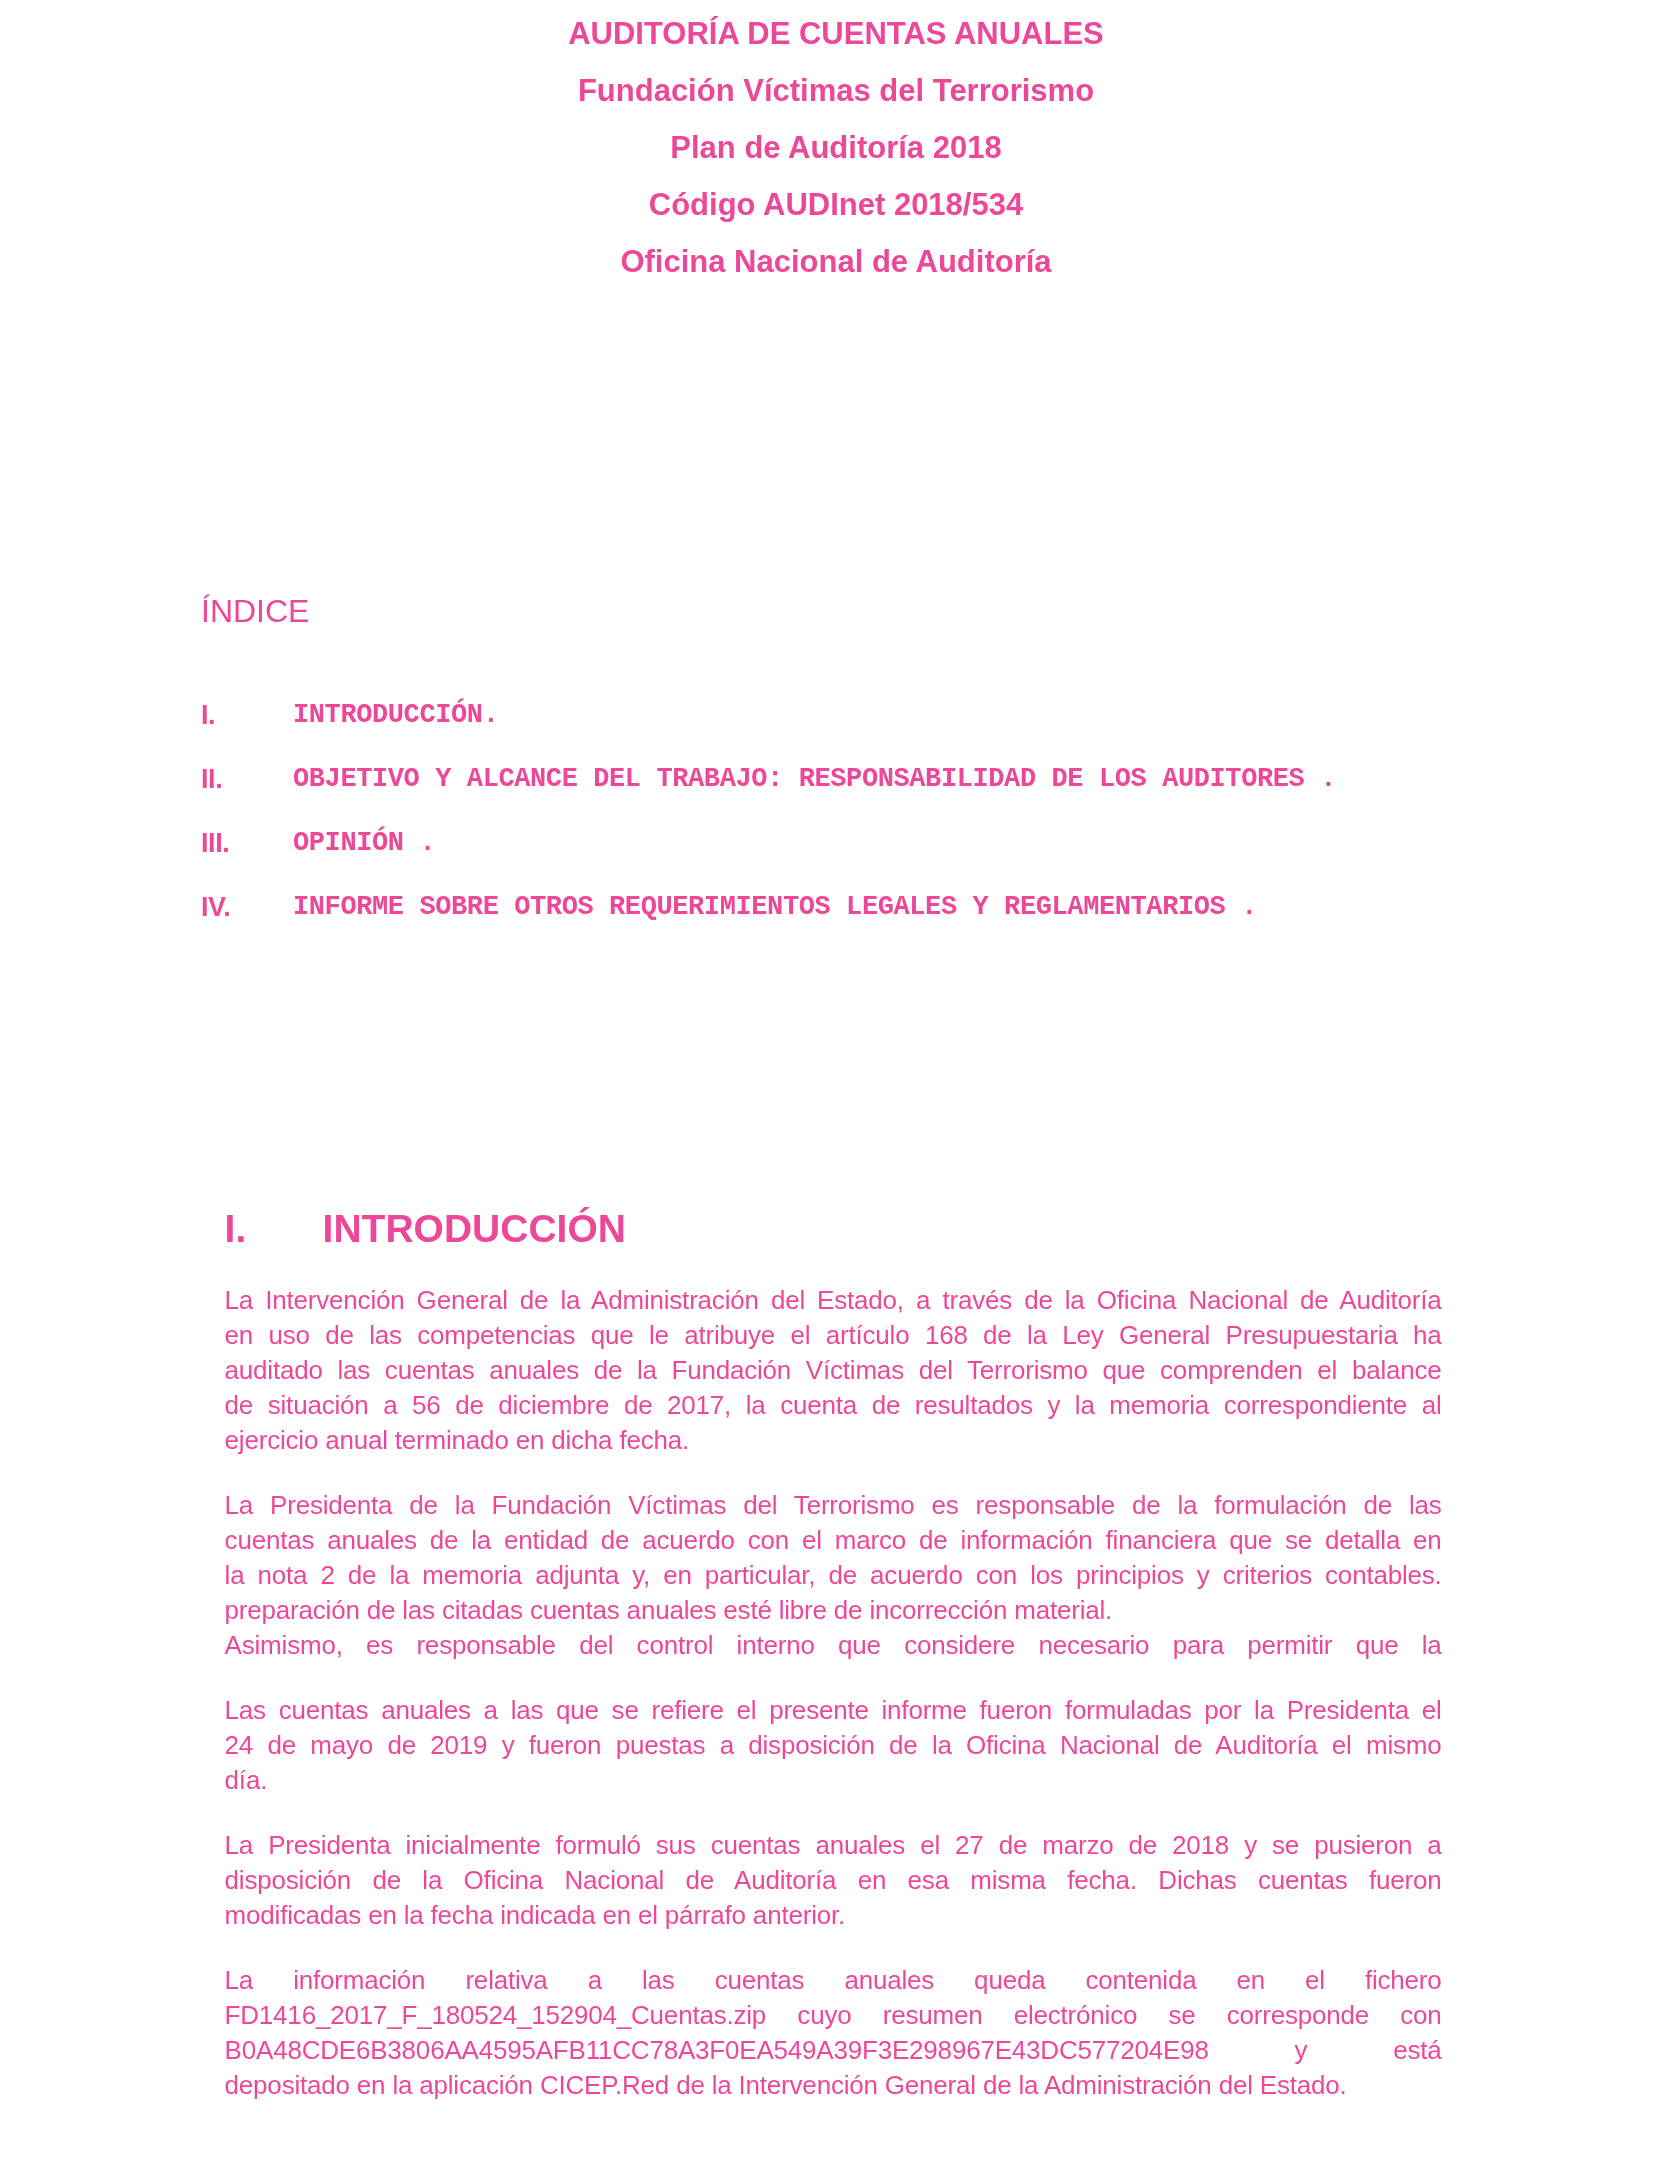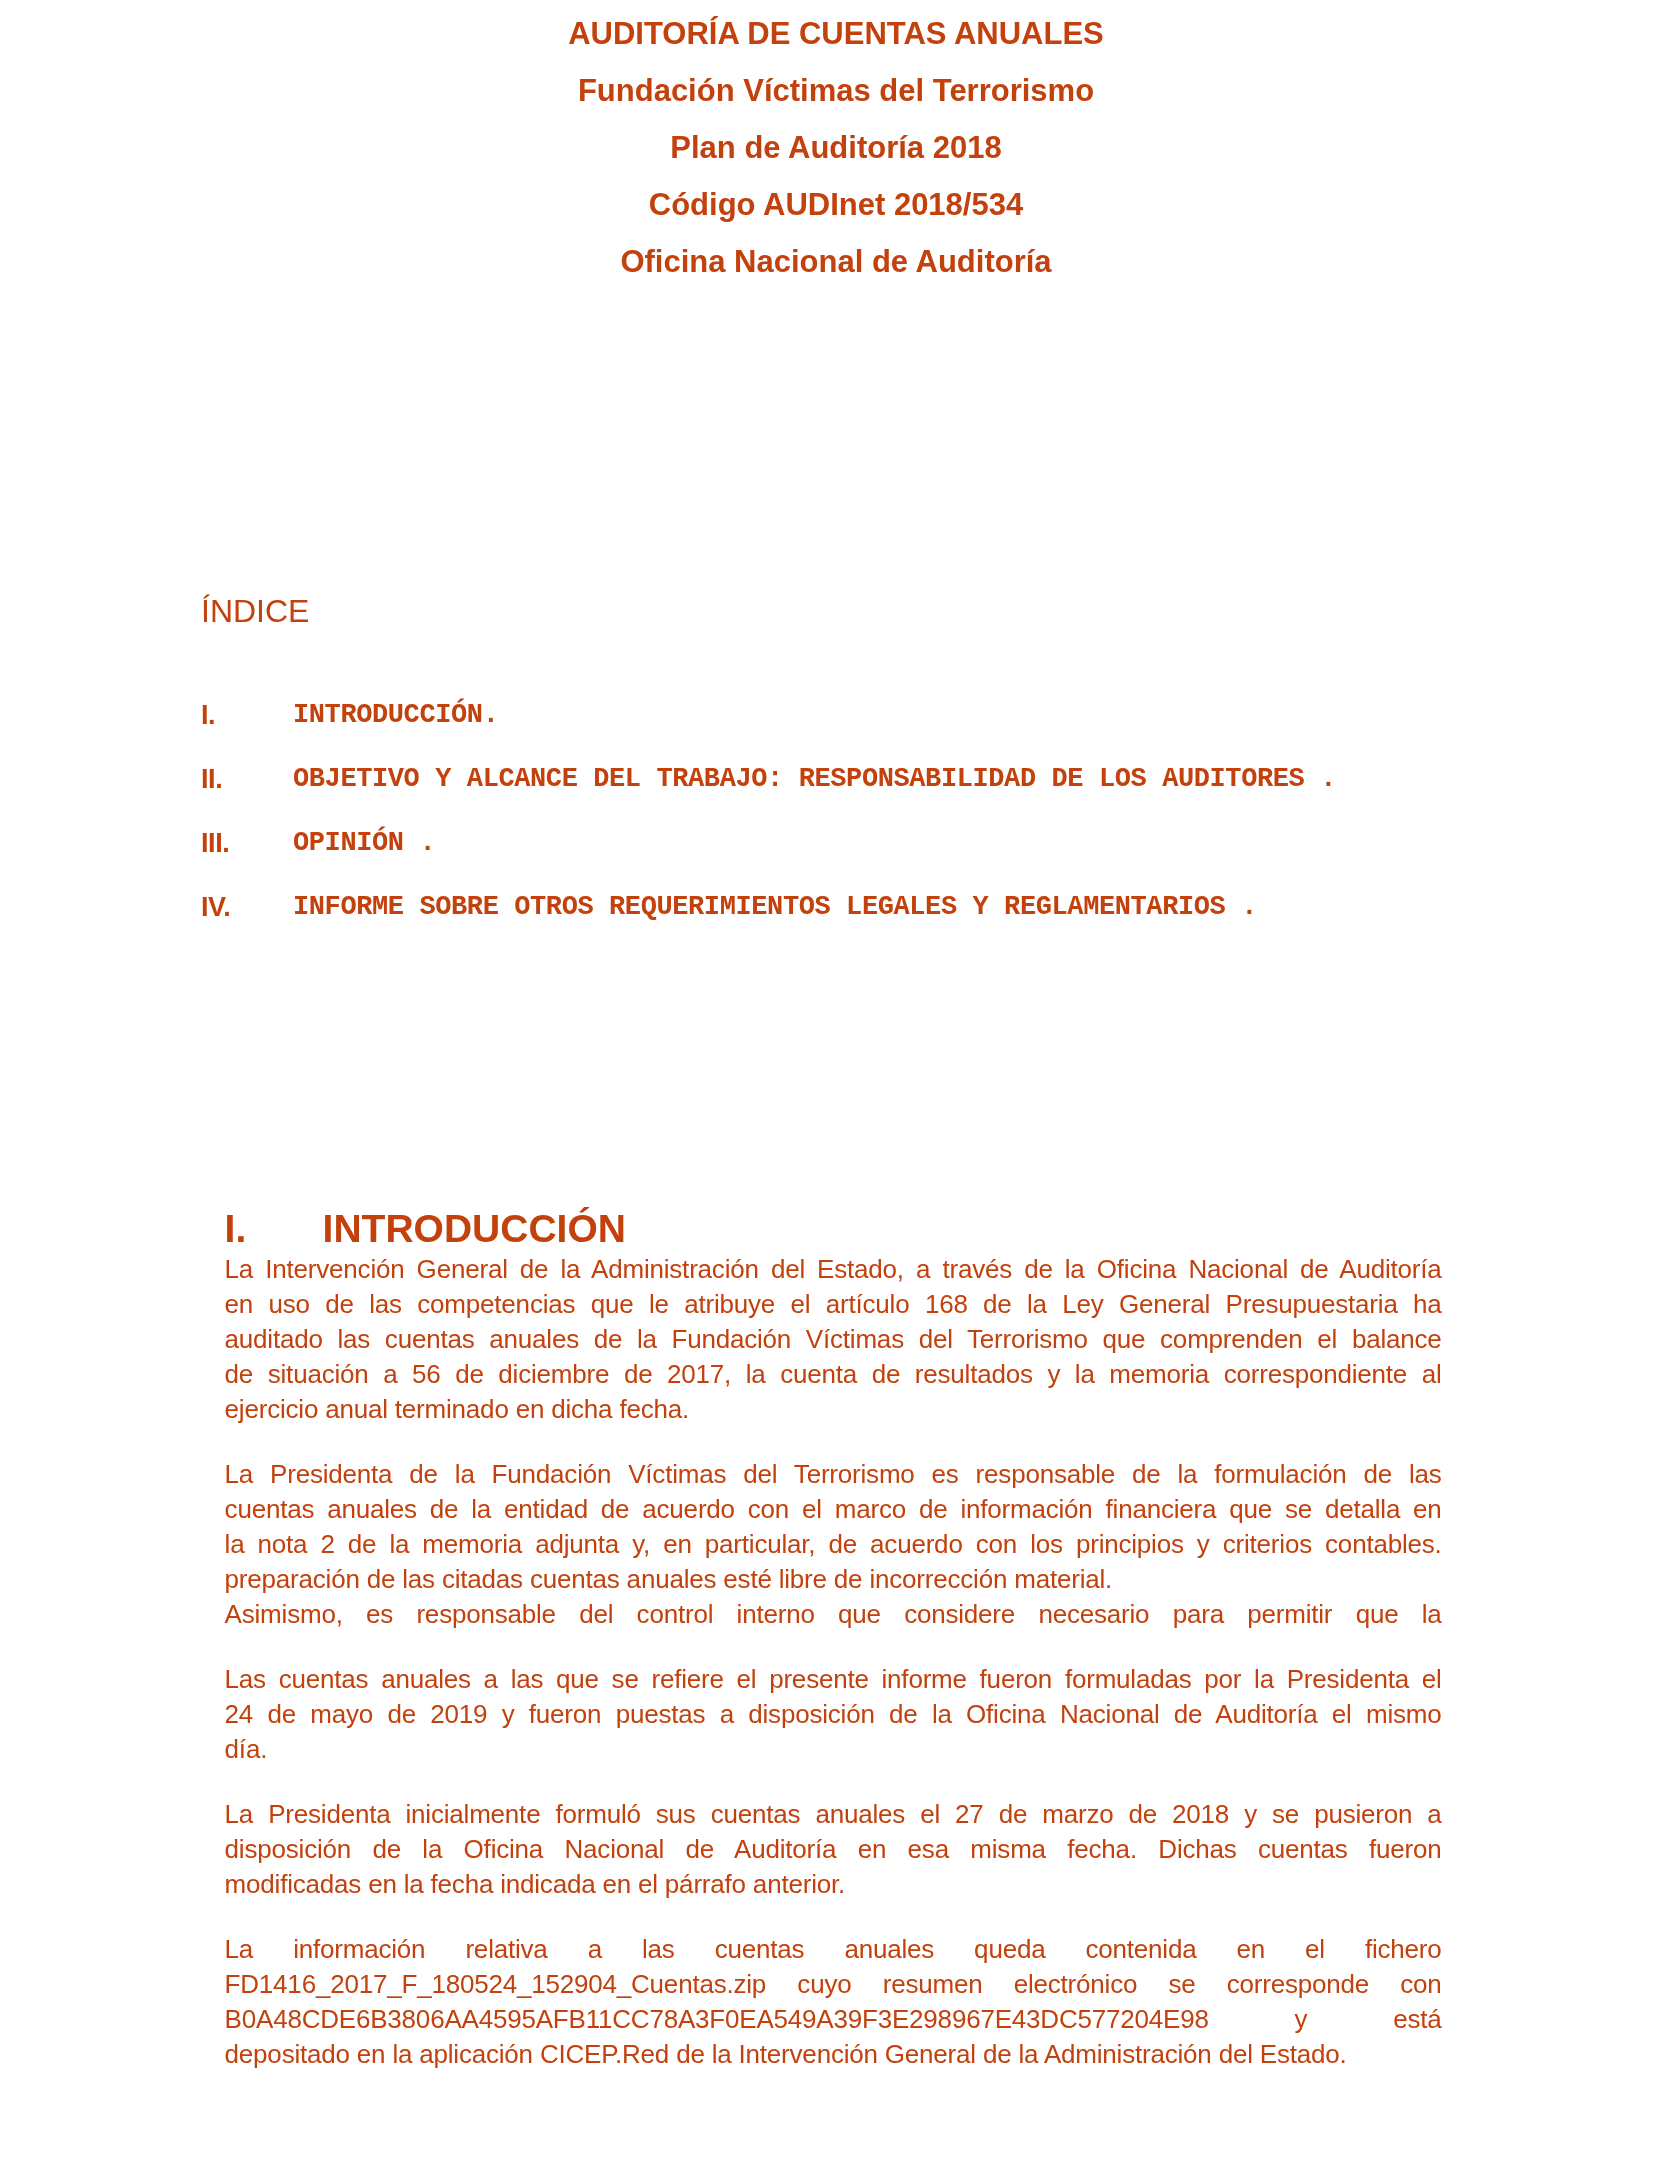--- a/index.html
+++ b/index.html
@@ -5,21 +5,21 @@
   html, body {
     margin: 0;
     padding: 0;
     background: #e8e8e8;
   }
   .page {
     width: 1672px;
     height: 2183px;
     margin: 0 auto;
     background: #ffffff;
-    color: #c2410c;
+    color: #ec4899;
     font-family: "Liberation Sans", sans-serif;
     overflow: hidden;
     position: relative;
     box-sizing: border-box;
   }
   .title-block {
     padding-top: 4.7px;
     text-align: center;
     font-weight: bold;
     font-size: 31px;
@@ -63,20 +63,21 @@
     margin-top: 279px;
     margin-left: 23.6px;
   }
   .sec-num {
     width: 98px;
     flex: none;
   }
   .section-body {
     margin-left: 23.6px;
     width: 1217px;
+    margin-top: 31px;
     font-size: 26px;
     line-height: 35px;
     letter-spacing: -0.2px;
   }
   .para {
     margin-bottom: 30px;
   }
   .line {
     text-align: justify;
     text-align-last: justify;

